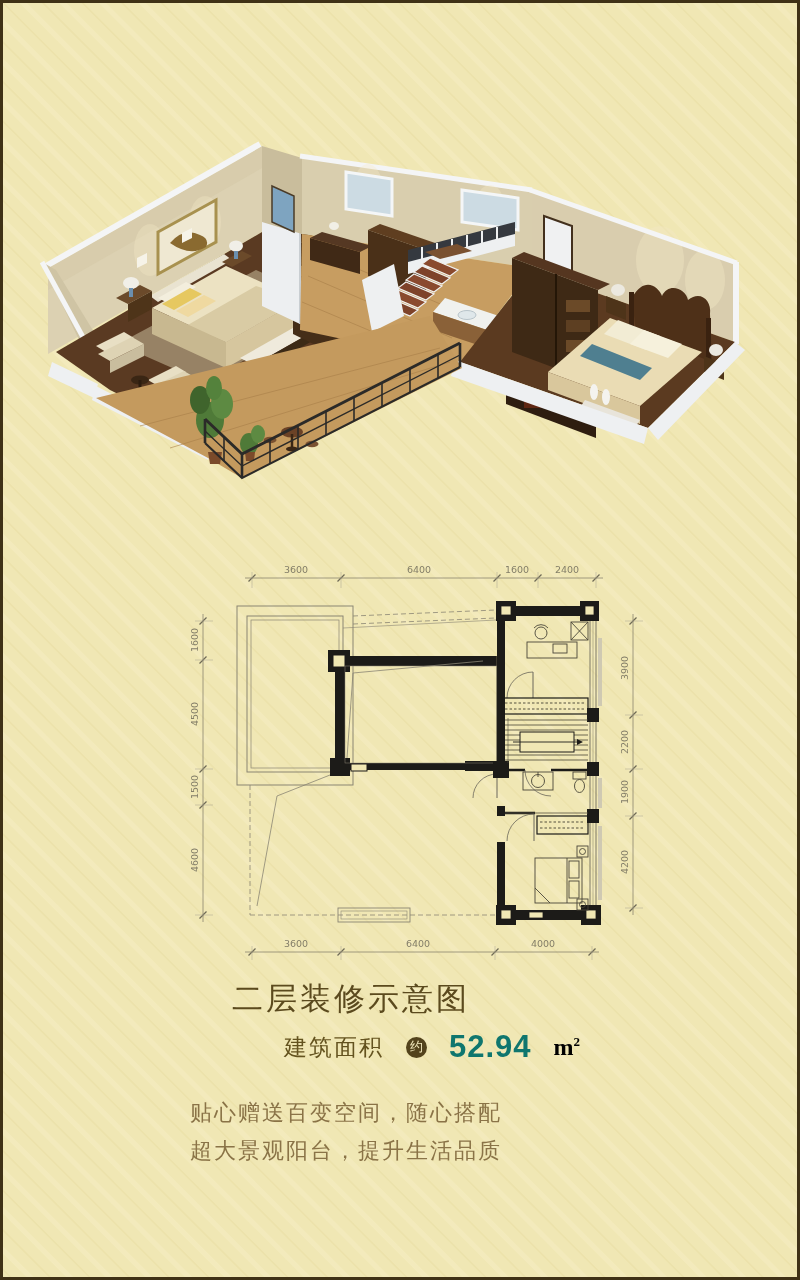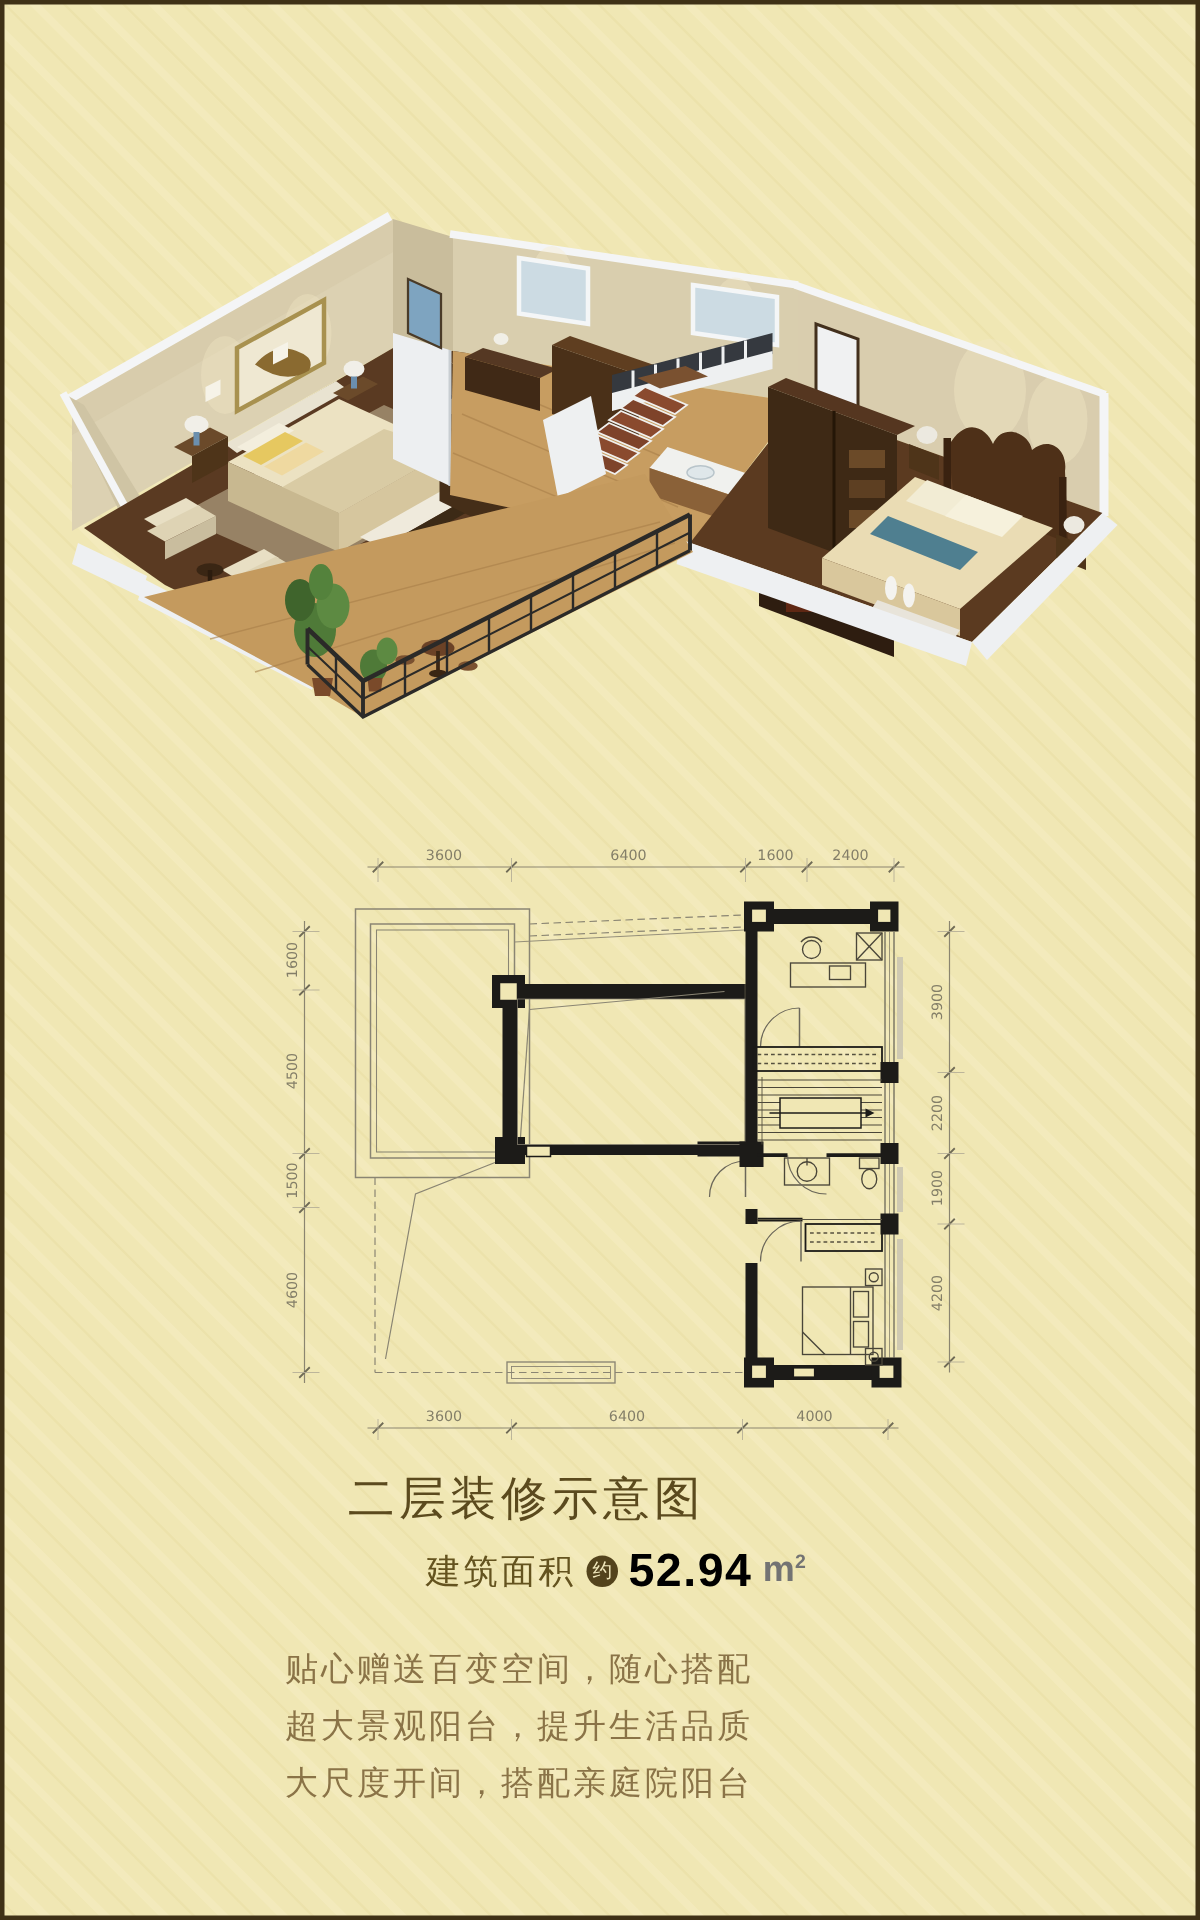--- a/index.html
+++ b/index.html
@@ -12,29 +12,29 @@
   .page-border{position:absolute;left:0;top:0;right:0;bottom:0;border:3px solid #3f3116;z-index:40;pointer-events:none;}
   .render3d{position:absolute;left:0;top:110px;width:800px;height:420px;z-index:5;}
   .planwrap{position:absolute;left:185px;top:558px;width:470px;height:412px;z-index:5;}
   .page-title{
     position:absolute;left:232px;top:978px;z-index:10;
     font-size:31px;font-weight:normal;letter-spacing:3px;color:#5b4a1e;
     font-family:"Liberation Sans",sans-serif;
   }
   .area-row{
     position:absolute;left:284px;top:1030px;z-index:10;height:34px;
-    display:flex;align-items:center;gap:7px;color:#64531f;
+    display:flex;align-items:center;gap:22px;color:#64531f;
   }
   .area-label{font-family:"Liberation Serif",serif;font-size:23px;letter-spacing:2px;}
   .area-badge{
     width:21px;height:21px;border-radius:50%;background:#53431c;color:#f2e9bd;
     font-size:13px;display:flex;align-items:center;justify-content:center;flex:0 0 auto;
   }
-  .area-value{font-size:31px;font-weight:bold;color:#000000;letter-spacing:1px;}
-  .area-unit{font-size:24px;color:#737373;font-weight:bold;}
+  .area-value{font-size:31px;font-weight:bold;color:#0f766e;letter-spacing:1px;}
+  .area-unit{font-size:24px;color:#000000;font-weight:bold;font-family:Liberation Serif, serif;}
   .area-unit sup{font-size:13px;}
   .desc{
     position:absolute;left:0;top:1094px;width:692px;z-index:10;text-align:center;
     font-family:"Liberation Serif",serif;font-size:22px;line-height:38px;color:#8a7347;
     letter-spacing:2px;
   }
   svg text.dim{font-family:"DejaVu Sans",sans-serif;font-size:9.5px;fill:#837e68;}
 </style>
 </head>
 <body>
@@ -485,16 +485,15 @@
 <div class="area-row">
   <span class="area-label">建筑面积</span>
   <span class="area-badge">约</span>
   <span class="area-value">52.94</span>
   <span class="area-unit"><span>m</span><sup>2</sup></span>
 </div>
 
 <div class="desc">
   <div>贴心赠送百变空间，随心搭配</div>
   <div>超大景观阳台，提升生活品质</div>
-  <div>大尺度开间，搭配亲庭院阳台</div>
 </div>
 
 <div class="page-border"></div>
 
 </body></html>

